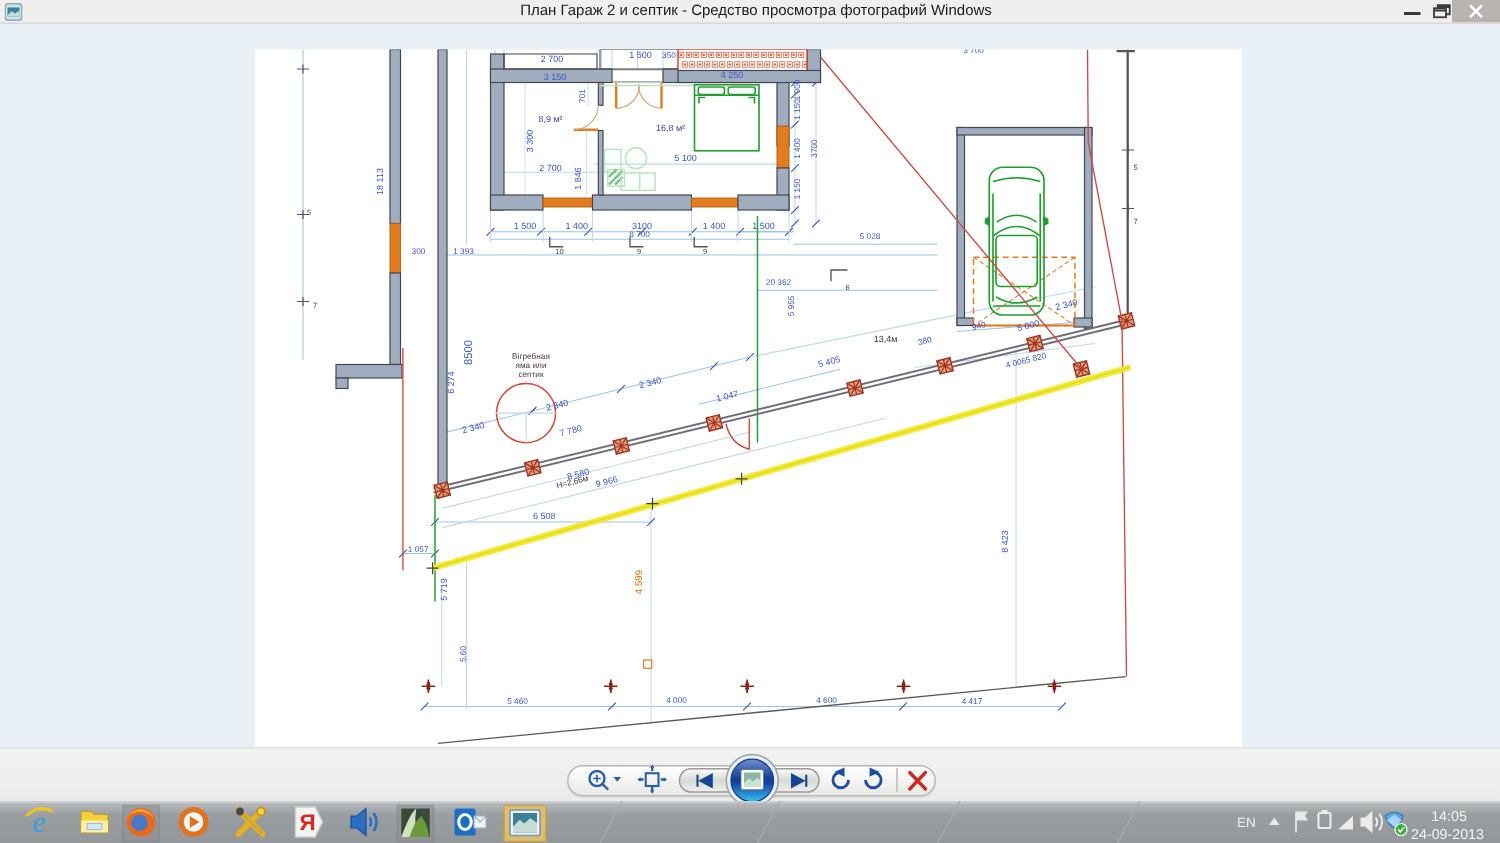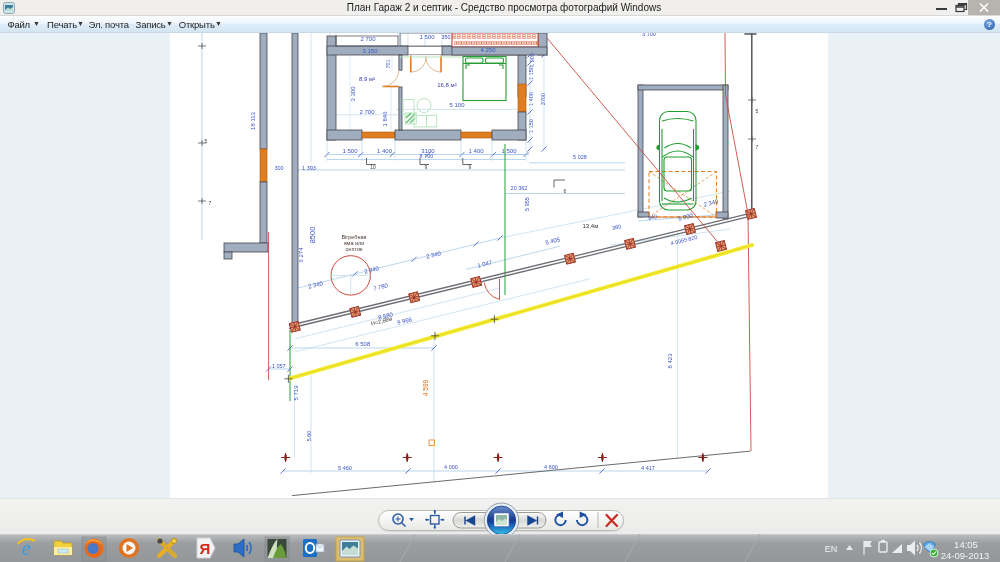--- a/index.html
+++ b/index.html
@@ -41,32 +41,20 @@
         <g fill="none" stroke="#3a3a3a" stroke-width="1.2">
           <path d="M7.5 5.5 v-2 h8 v6 h-2.5"></path>
           <rect x="5" y="5.5" width="8" height="6"></rect>
           <path d="M5 7 h8 M7.5 4.6 h8" stroke-width="1.4"></path>
         </g>
       </svg>
     <svg style="position:absolute;left:968px;top:0" width="32" height="15">
         <rect x="0" y="0" width="32" height="15" fill="#b7b3af"></rect>
         <path d="M12 3.5 L20 11.5 M20 3.5 L12 11.5" stroke="#fdfdfd" stroke-width="1.7"></path>
       </svg>
-  </div>
-  <div class="menubar">
-    <span class="mi" style="left:18.7px">Файл</span>
-      <span class="arr" style="position:absolute;left:33px;top:4px">▼</span>
-    <span class="mi" style="left:62px">Печать</span>
-      <span class="arr" style="position:absolute;left:77px;top:4px">▼</span>
-    <span class="mi" style="left:108.7px">Эл. почта</span>
-    <span class="mi" style="left:150.6px">Запись</span>
-      <span class="arr" style="position:absolute;left:166px;top:4px">▼</span>
-    <span class="mi" style="left:196.7px">Открыть</span>
-      <span class="arr" style="position:absolute;left:215px;top:4px">▼</span>
-    <div class="help">?</div>
   </div>
   <div class="canvas">
     <div class="photo">
 <svg width="658" height="465" viewBox="0 0 658 465" font-family="Liberation Sans, sans-serif">
 <line x1="160" y1="0" x2="160" y2="13" stroke="#bdd8ee" stroke-width="0.7"></line>
 <line x1="166" y1="0" x2="166" y2="13" stroke="#bdd8ee" stroke-width="0.7"></line>
 <line x1="228" y1="0" x2="228" y2="13" stroke="#bdd8ee" stroke-width="0.7"></line>
 <line x1="231" y1="0" x2="231" y2="13" stroke="#bdd8ee" stroke-width="0.7"></line>
 <line x1="238" y1="0" x2="238" y2="13" stroke="#bdd8ee" stroke-width="0.7"></line>
 <line x1="255" y1="0" x2="255" y2="13" stroke="#bdd8ee" stroke-width="0.7"></line>

